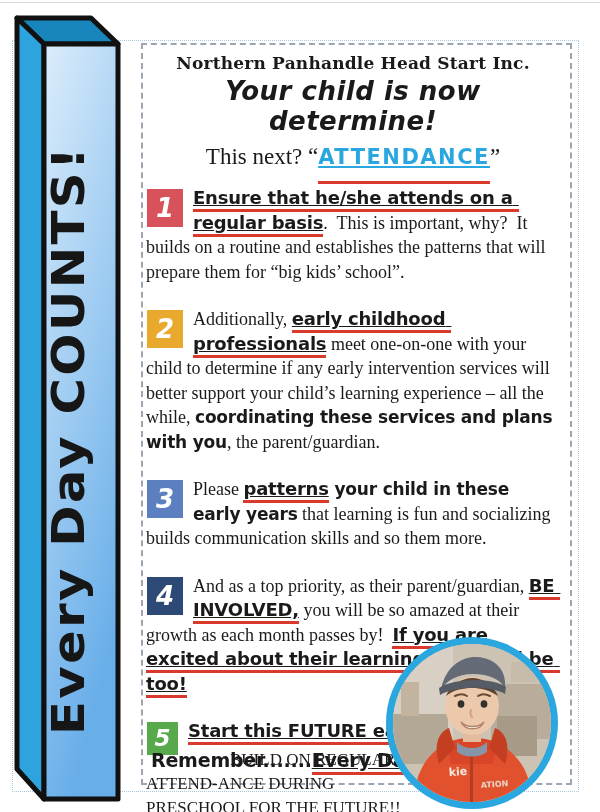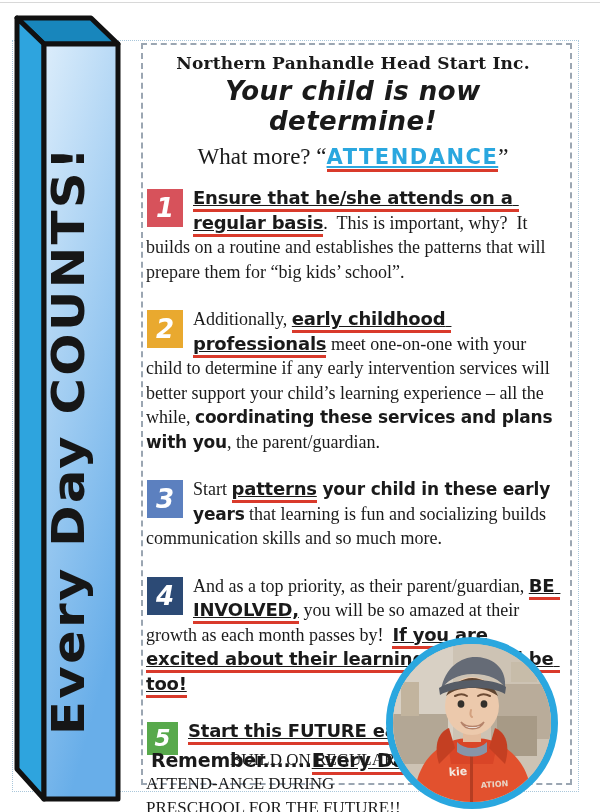--- a/index.html
+++ b/index.html
@@ -11,21 +11,21 @@
   .content{position:absolute;left:141px;top:43px;width:431px;height:742px;
         border:2px dashed #9ba6b2;box-sizing:border-box;padding:8px 10px 0 3px;z-index:1;}
   
   .org-name{font-family:"DejaVu Serif",serif;font-weight:bold;font-size:17px;
         text-align:center;letter-spacing:.2px;}
   .headline{font-family:"DejaVu Sans",sans-serif;font-weight:bold;font-style:italic;
         font-size:26px;text-align:center;margin-top:3px;letter-spacing:.5px;}
   .what-next{font-size:23px;text-align:center;margin-top:8px;margin-bottom:16px;}
   .attendance{font-family:"DejaVu Sans",sans-serif;font-weight:bold;font-size:21px;
         color:var(--cyan);letter-spacing:1.5px;text-decoration:underline;
-        border-bottom:3px solid var(--red);padding-bottom:0;margin-top:7px;}
+        border-bottom:3px solid var(--red);padding-bottom:12px;margin-top:7px;}
   
   .items{font-size:18px;line-height:24.5px;}
   .item{margin-bottom:23px;white-space:pre-wrap;}
   .item::after{content:"";display:block;clear:both;white-space:normal;}
   .num{float:left;width:36px;height:38px;margin:3px 10px 2px 1px;color:#fff;
         font-family:"DejaVu Sans",sans-serif;font-weight:bold;font-style:italic;
         font-size:26px;text-align:center;line-height:38px;}
   .num-small{width:31px;height:33px;font-size:23px;line-height:33px;}
   .seg-plain{font-family:"Liberation Serif",serif;}
   .seg-bold{font-family:"DejaVu Sans",sans-serif;font-weight:bold;font-size:17px;
@@ -67,26 +67,26 @@
     <rect x="44" y="44" width="74" height="755" fill="url(#gFront)" stroke="#111" stroke-width="5" stroke-linejoin="round"></rect>
     <text class="bar-text" transform="translate(84 440) rotate(-90)" text-anchor="middle" font-size="44" letter-spacing="2" textLength="590" lengthAdjust="spacingAndGlyphs">Every Day COUNTS!</text>
   </svg>
 
   <div class="content">
 
     <div class="org-name">Northern Panhandle Head Start Inc.</div>
 
     <div class="headline">Your child is now determine!</div>
 
-    <div class="what-next"><span>What more? “</span><span class="attendance">ATTENDANCE</span><span>”</span></div>
+    <div class="what-next"><span>This next? “</span><span class="attendance">ATTENDANCE</span><span>”</span></div>
 
     <div class="items">
         <div class="item"><div class="num" style="background: rgb(215, 82, 91);">1</div><span class="seg-underline">Ensure that he/she attends on a regular basis</span><span class="seg-plain">.  This is important, why?  It builds on a routine and establishes the patterns that will prepare them for “big kids’ school”.</span></div>
         <div class="item"><div class="num" style="background: rgb(233, 169, 47);">2</div><span class="seg-plain">Additionally, </span><span class="seg-underline">early childhood professionals</span><span class="seg-plain"> meet one-on-one with your child to determine if any early intervention services will better support your child’s learning experience – all the while, </span><span class="seg-bold">coordinating these services and plans with you</span><span class="seg-plain">, the parent/guardian.</span></div>
-        <div class="item"><div class="num" style="background: rgb(92, 128, 191);">3</div><span class="seg-plain">Start </span><span class="seg-underline">patterns</span><span class="seg-bold"> your child in these early years</span><span class="seg-plain"> that learning is fun and socializing builds communication skills and so much more.</span></div>
+        <div class="item"><div class="num" style="background: rgb(92, 128, 191);">3</div><span class="seg-plain">Please </span><span class="seg-underline">patterns</span><span class="seg-bold"> your child in these early years</span><span class="seg-plain"> that learning is fun and socializing builds communication skills and so them more.</span></div>
         <div class="item"><div class="num" style="background: rgb(44, 74, 117);">4</div><span class="seg-plain">And as a top priority, as their parent/guardian, </span><span class="seg-underline">BE INVOLVED,</span><span class="seg-plain"> you will be so amazed at their growth as each month passes by!  </span><span class="seg-underline">If you are excited about their learning, they will be too!</span></div>
         <div class="item"><div class="num num-small" style="background: rgb(88, 169, 76);">5</div><span class="seg-underline">Start this FUTURE early!</span><div class="caps">BUILD ON REGULAR ATTEND-ANCE  DURING PRESCHOOL FOR THE FUTURE!!</div></div>
       </div>
 
     <div class="footer"><span>Remember.......</span><span class="hl">Every Day COUNTS!</span></div>
   </div>
 
   <div class="photo" title="Smiling young boy wearing a gray beanie and an orange zip-up hoodie in a classroom">
     <svg width="158" height="158" viewBox="0 0 158 158">
 

